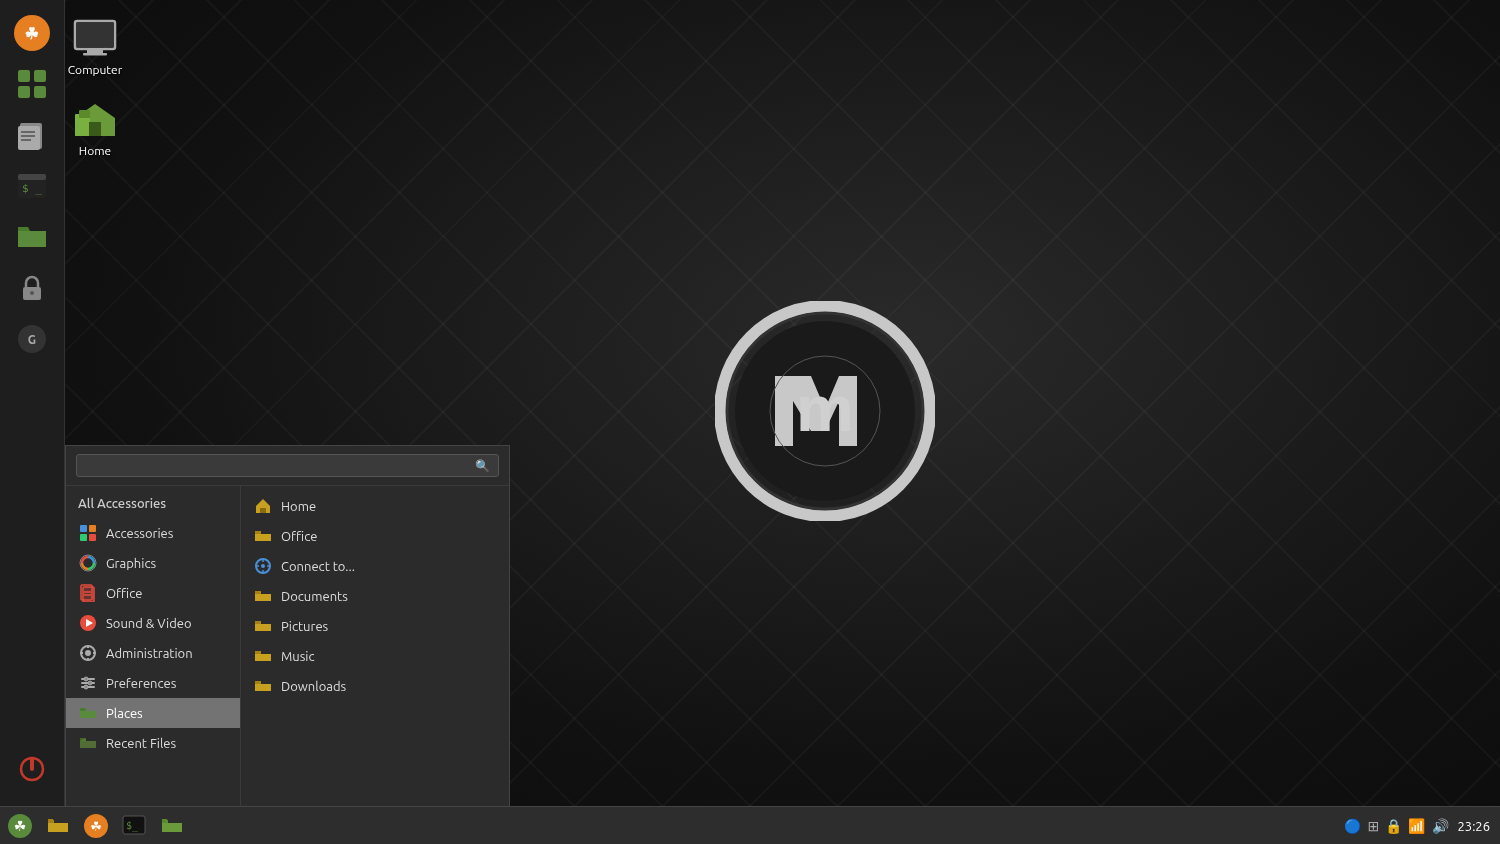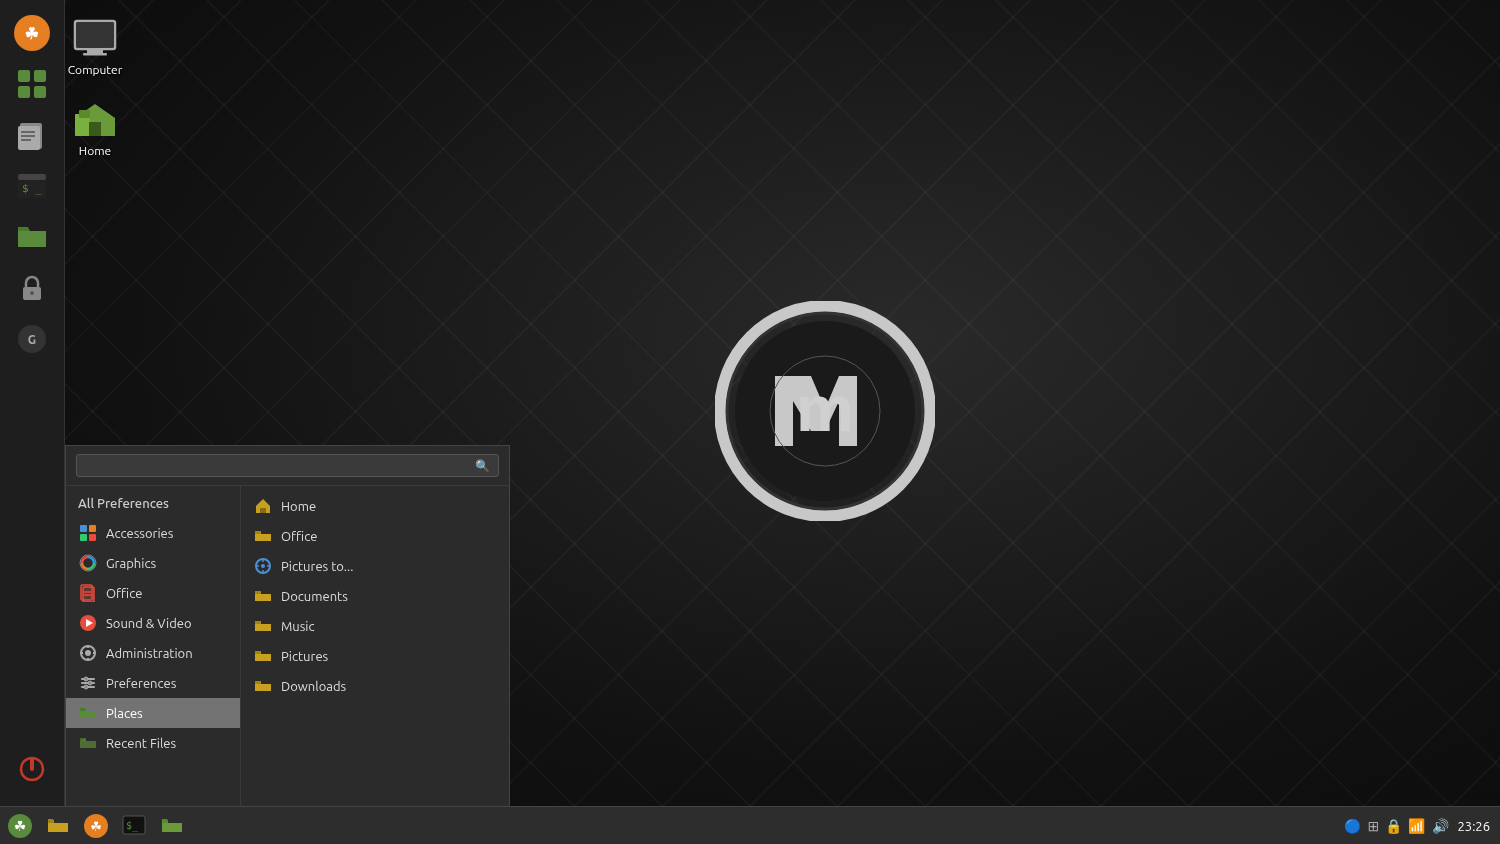--- a/index.html
+++ b/index.html
@@ -400,21 +400,21 @@
     <div class="search-bar">
       <div class="search-input-wrap">
         <input type="text" class="search-input" value="" style="">
         <span class="search-icon">🔍</span>
       </div>
     </div>
 
     <div class="menu-content">
 
       <div class="menu-left">
-        <div class="all-apps-label">All Preferences</div>
+        <div class="all-apps-label">All Accessories</div>
 
         <div class="menu-item">
           <div class="item-icon">
             <svg width="18" height="18" viewBox="0 0 18 18">
                 <rect x="1" y="1" width="7" height="7" rx="1" fill="#4a90d9"></rect>
                 <rect x="10" y="1" width="7" height="7" rx="1" fill="#e67e22"></rect>
                 <rect x="1" y="10" width="7" height="7" rx="1" fill="#2ecc71"></rect>
                 <rect x="10" y="10" width="7" height="7" rx="1" fill="#e74c3c"></rect>
               </svg>
           </div>
@@ -529,51 +529,51 @@
         </div>
 
         <div class="menu-item">
           <div class="item-icon">
             <svg width="18" height="18" viewBox="0 0 18 18">
                 <circle cx="9" cy="9" r="7" fill="none" stroke="#4a90d9" stroke-width="2"></circle>
                 <circle cx="9" cy="9" r="2" fill="#4a90d9"></circle>
                 <path d="M9 2 L9 5 M9 13 L9 16 M2 9 L5 9 M13 9 L16 9" stroke="#4a90d9" stroke-width="1.5"></path>
               </svg>
           </div>
-          <span class="menu-item-label">Pictures to...</span>
+          <span class="menu-item-label">Connect to...</span>
         </div>
 
         <div class="menu-item">
           <div class="item-icon">
             <svg width="18" height="18" viewBox="0 0 18 18">
                 <path d="M1 14 L1 7 L7 4 L7 7 L17 7 L17 14 Z" fill="#c8a020"></path>
                 <path d="M1 6 L1 4 L6 4 L7 7 L1 7 Z" fill="#a88010"></path>
               </svg>
           </div>
           <span class="menu-item-label">Documents</span>
         </div>
 
         <div class="menu-item">
           <div class="item-icon">
             <svg width="18" height="18" viewBox="0 0 18 18">
                 <path d="M1 14 L1 7 L7 4 L7 7 L17 7 L17 14 Z" fill="#c8a020"></path>
                 <path d="M1 6 L1 4 L6 4 L7 7 L1 7 Z" fill="#a88010"></path>
               </svg>
           </div>
-          <span class="menu-item-label">Music</span>
+          <span class="menu-item-label">Pictures</span>
         </div>
 
         <div class="menu-item">
           <div class="item-icon">
             <svg width="18" height="18" viewBox="0 0 18 18">
                 <path d="M1 14 L1 7 L7 4 L7 7 L17 7 L17 14 Z" fill="#c8a020"></path>
                 <path d="M1 6 L1 4 L6 4 L7 7 L1 7 Z" fill="#a88010"></path>
               </svg>
           </div>
-          <span class="menu-item-label">Pictures</span>
+          <span class="menu-item-label">Music</span>
         </div>
 
 
         <div class="menu-item">
           <div class="item-icon">
             <svg width="18" height="18" viewBox="0 0 18 18">
                 <path d="M1 14 L1 7 L7 4 L7 7 L17 7 L17 14 Z" fill="#c8a020"></path>
                 <path d="M1 6 L1 4 L6 4 L7 7 L1 7 Z" fill="#a88010"></path>
               </svg>
           </div>

